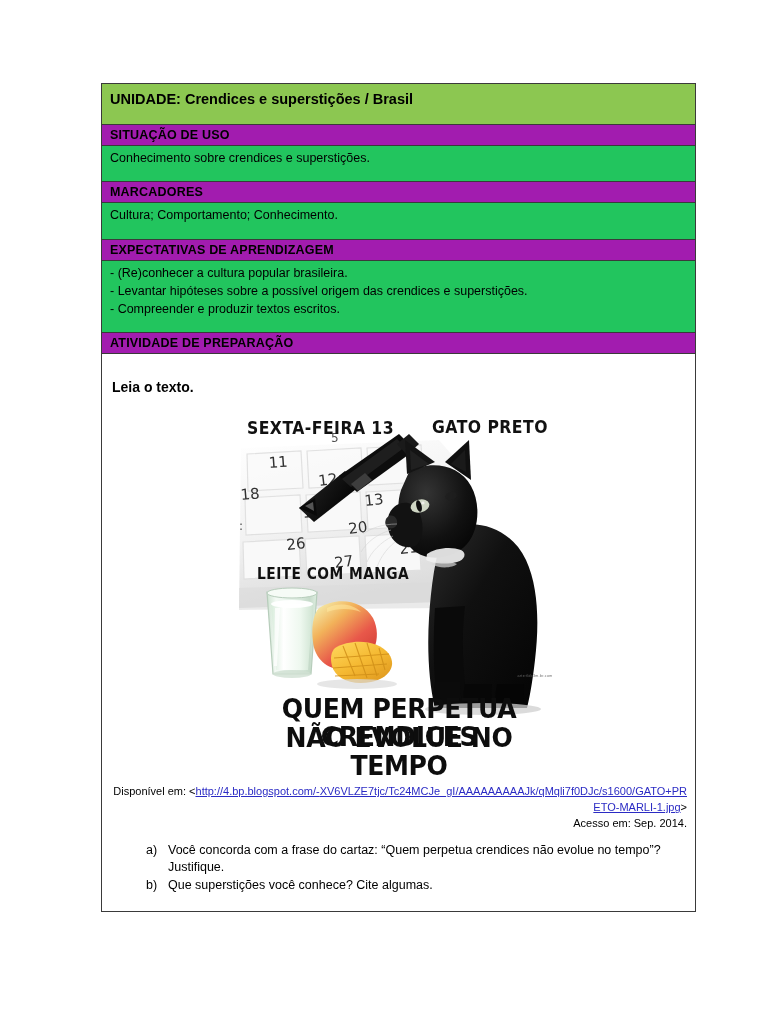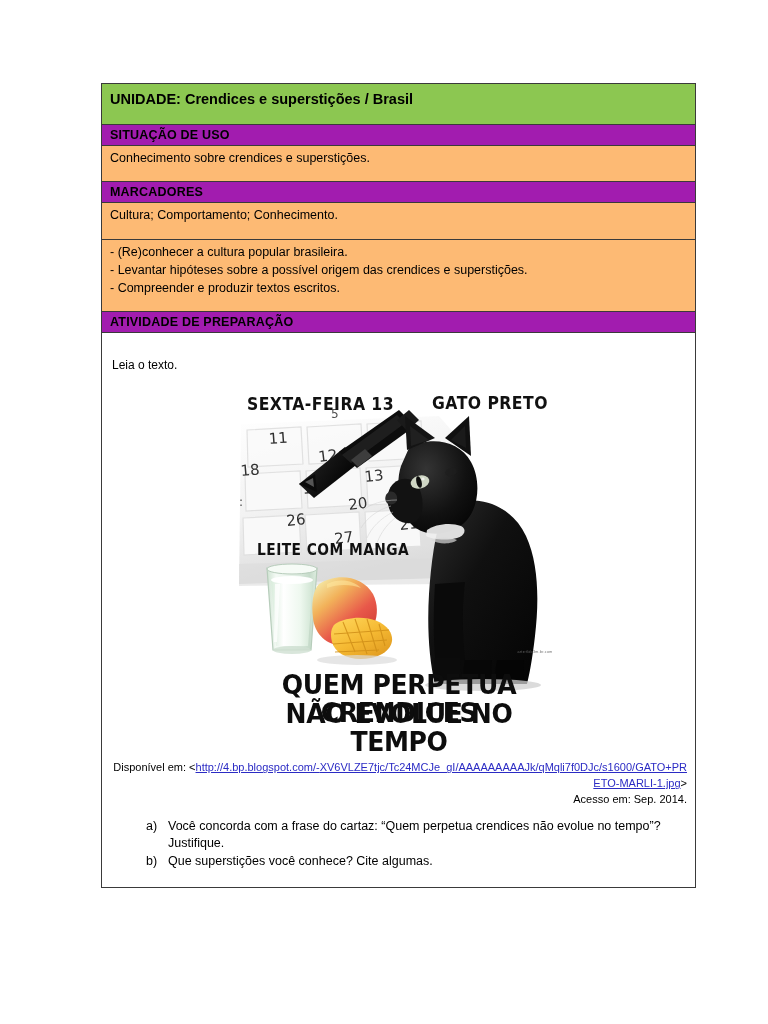--- a/index.html
+++ b/index.html
@@ -53,33 +53,33 @@
     letter-spacing: 0.2px;
     padding: 3px 8px 3px 8px;
     border-bottom: 1px solid #3a3a3a;
     box-sizing: border-box;
   }
 
   .sec-body {
     font-size: 12.5px;
     padding: 4px 8px 14px 8px;
     line-height: 1.42;
-    background: #fdba74;
+    background: #22c55e;
   }
 
   .sec-body .line { white-space: pre-wrap; }
 
   .prep-body {
     padding: 0;
     background: #fff;
   }
 
   .leia {
-    font-weight: normal;
-    font-size: 12px;
+    font-weight: bold;
+    font-size: 14px;
     padding: 24px 0 0 10px;
   }
 
   
   .poster-wrap {
     width: 100%;
     display: flex;
     justify-content: center;
     margin-top: 14px;
   }
@@ -188,20 +188,21 @@
     </div>
 
     <div class="row">
       <div class="sec-head">MARCADORES</div>
       <div class="sec-body">
         <div class="line">Cultura; Comportamento; Conhecimento.</div>
       </div>
     </div>
 
     <div class="row">
+      <div class="sec-head">EXPECTATIVAS DE APRENDIZAGEM</div>
       <div class="sec-body">
         <div class="line">- (Re)conhecer a cultura popular brasileira.</div>
         <div class="line">- Levantar hipóteses sobre a possível origem das crendices e superstições.</div>
         <div class="line">- Compreender e produzir textos escritos.</div>
       </div>
     </div>
 
     <div class="row">
       <div class="sec-head">ATIVIDADE DE PREPARAÇÃO</div>
       <div class="sec-body prep-body">

